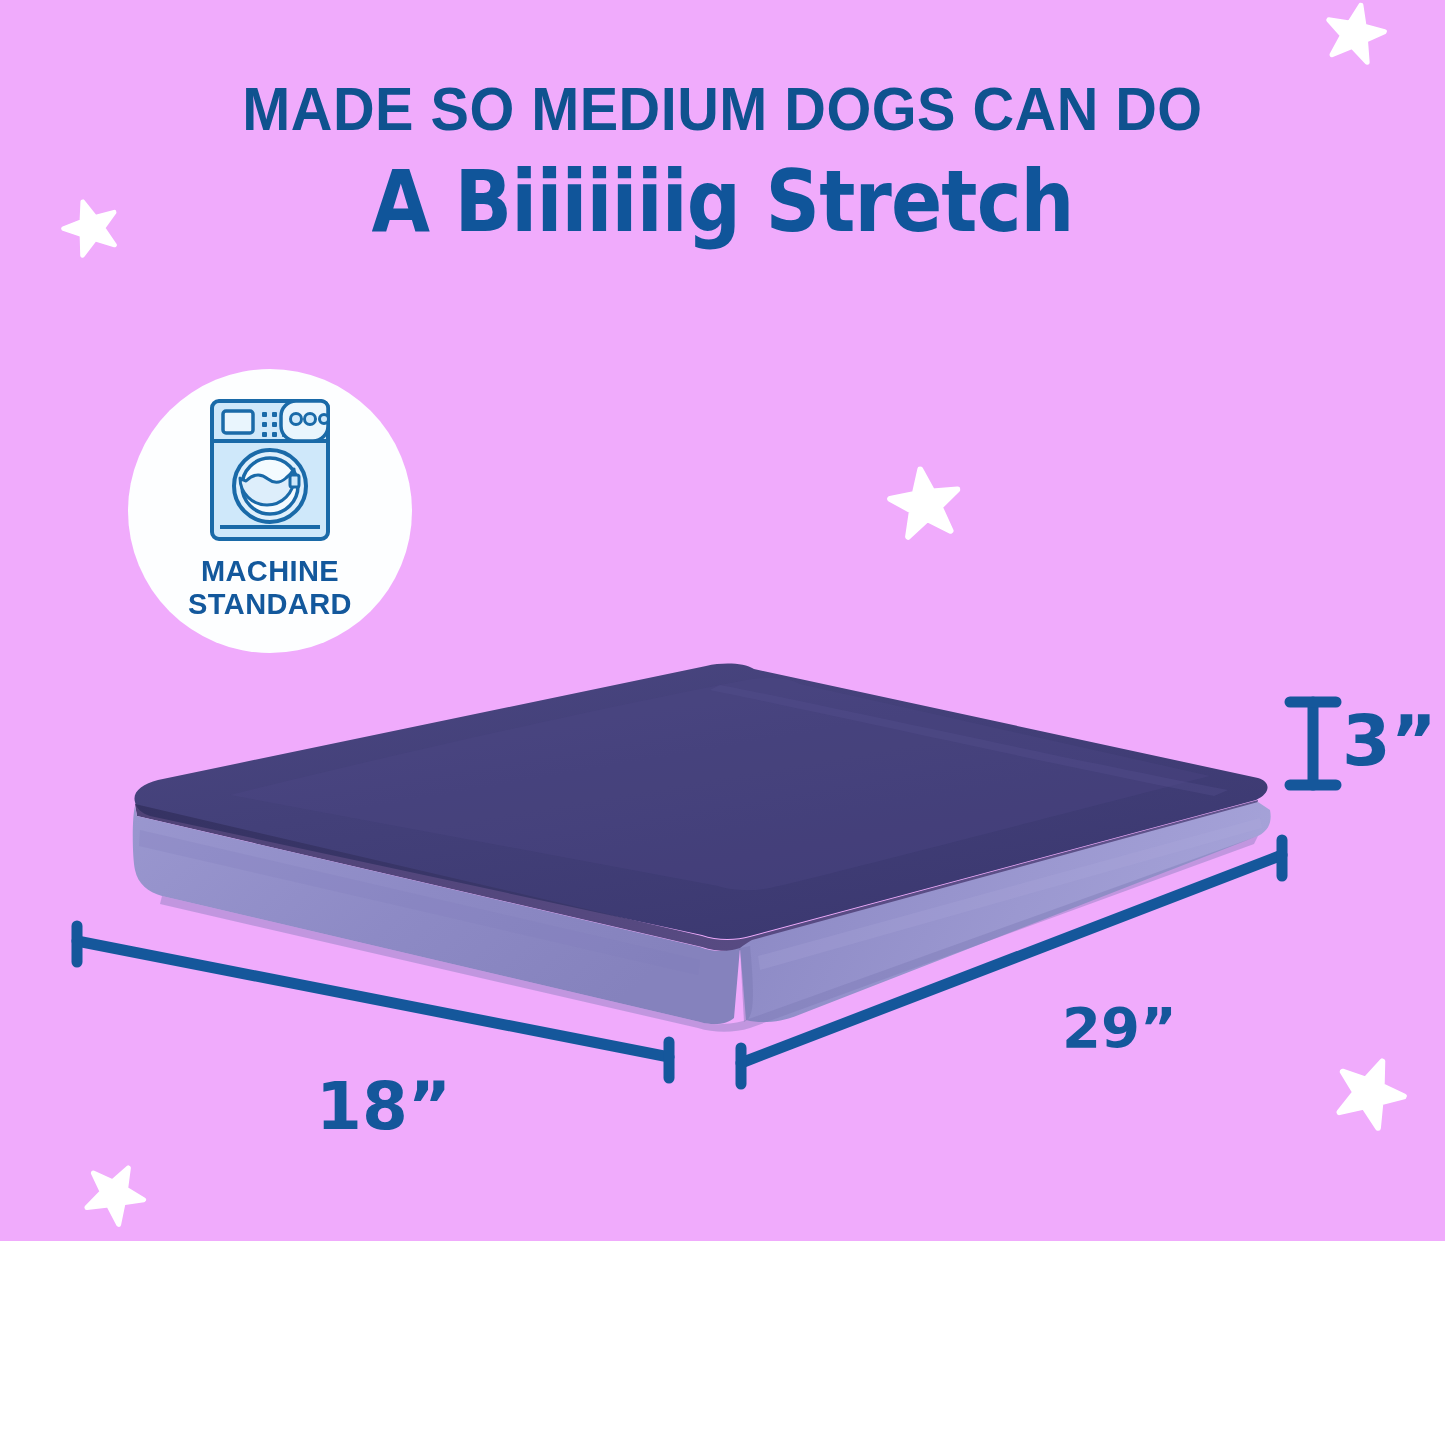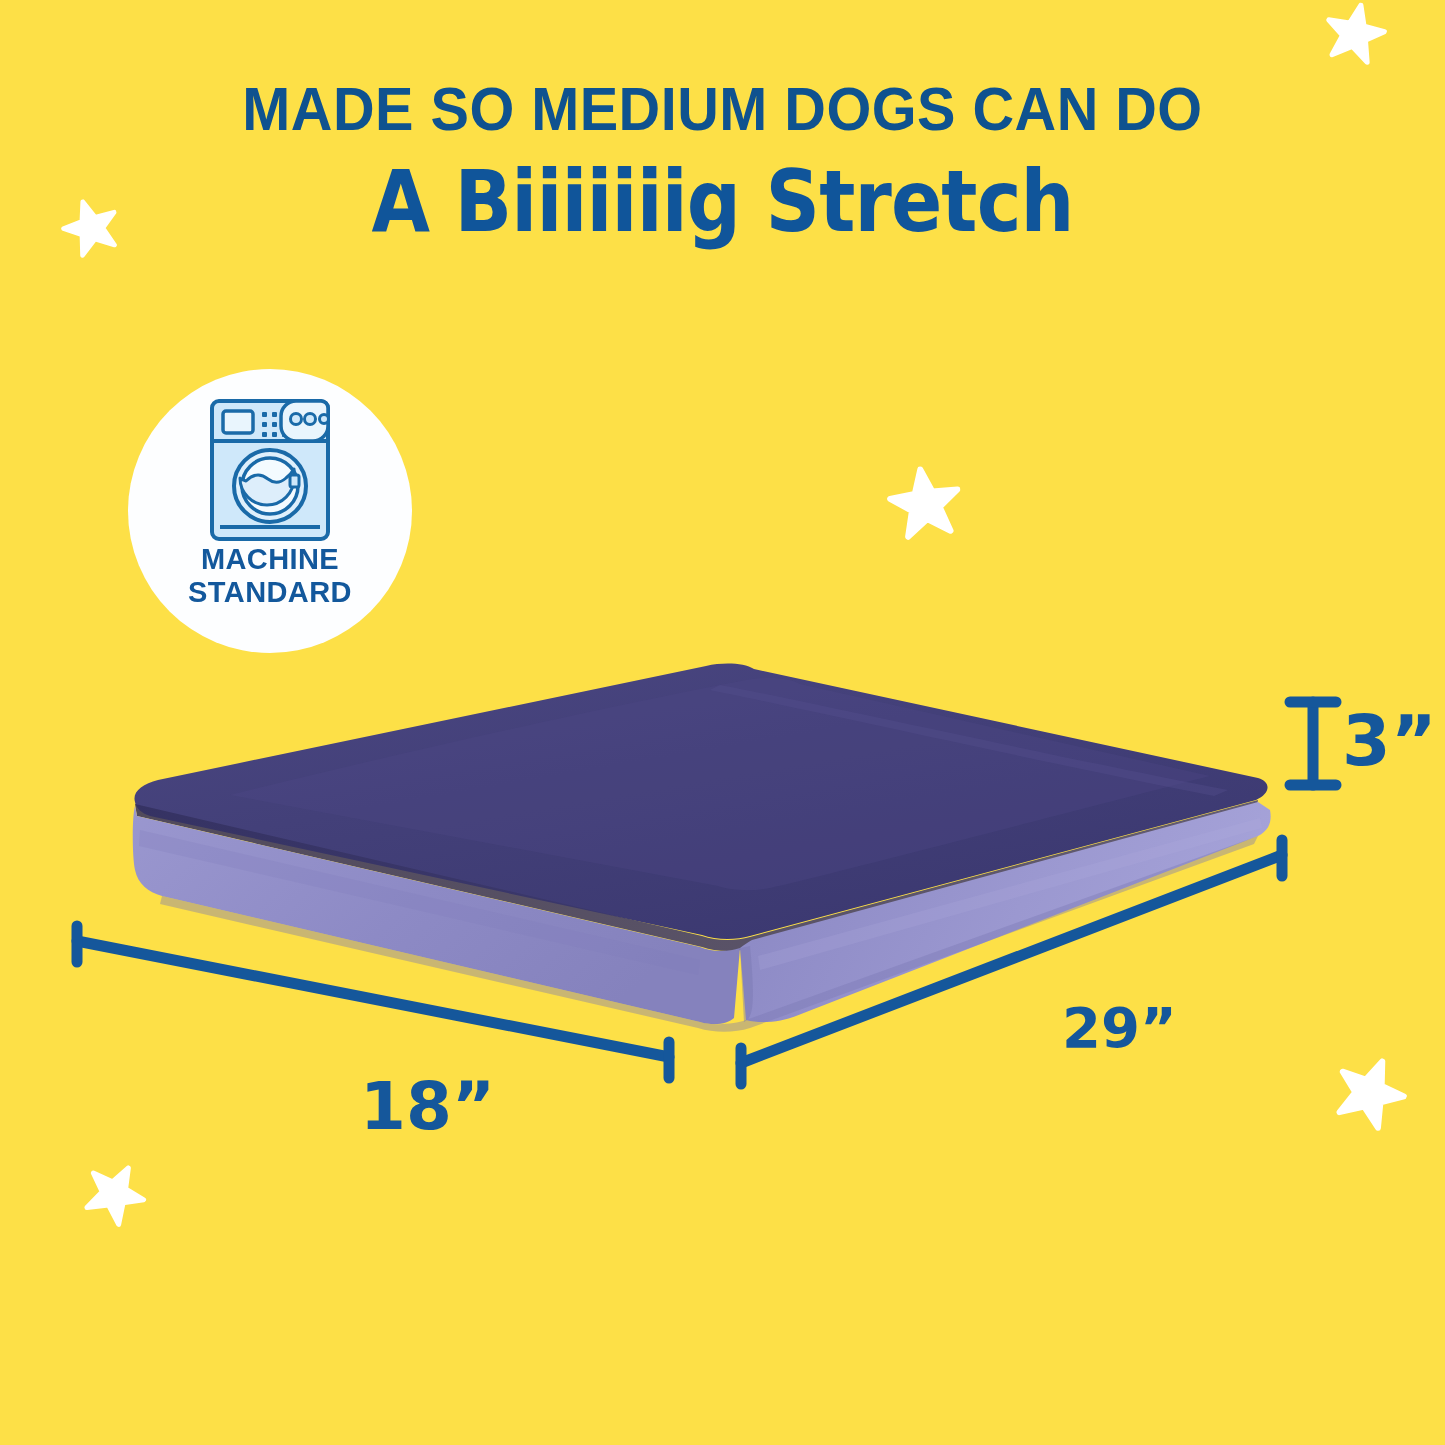--- a/index.html
+++ b/index.html
@@ -9,22 +9,22 @@
   body {
     width: 1445px;
     height: 1445px;
     overflow: hidden;
     font-family: "Liberation Sans", sans-serif;
   }
 
   #poster {
     position: relative;
     width: 1445px;
-    height: 1445px;
-    background: #fde047;
+    height: 1241px;
+    background: #f0abfc;
     overflow: hidden;
   }
 
   
   .star {
     position: absolute;
     display: block;
     pointer-events: none;
   }
   .star svg { display: block; }
@@ -77,20 +77,21 @@
     align-items: center;
     justify-content: flex-start;
   }
   #washer-icon-wrap {
     margin-top: 28px;
     width: 128px;
     height: 146px;
   }
   #washer-icon-wrap svg { display: block; width: 100%; height: 100%; }
   #washable-text {
+    margin-top: 12px;
     text-align: center;
     color: #13589c;
     font-family: "Liberation Sans Narrow", "Liberation Sans", sans-serif;
     font-size: 29px;
     font-weight: 700;
     line-height: 1.15;
     letter-spacing: 0.4px;
   }
   #washable-text span { display: block; }
 
@@ -124,21 +125,20 @@
   }
   #dim-height-label {
     left: 1342px;
     top: 700px;
     font-size: 70px;
   }
   #dim-width-label {
     left: 316px;
     top: 1068px;
     font-size: 66px;
-    margin-left: 44px;
   }
   #dim-depth-label {
     left: 1062px;
     top: 995px;
     font-size: 56px;
   }
 
   
   #bottom-banner {
     position: absolute;

